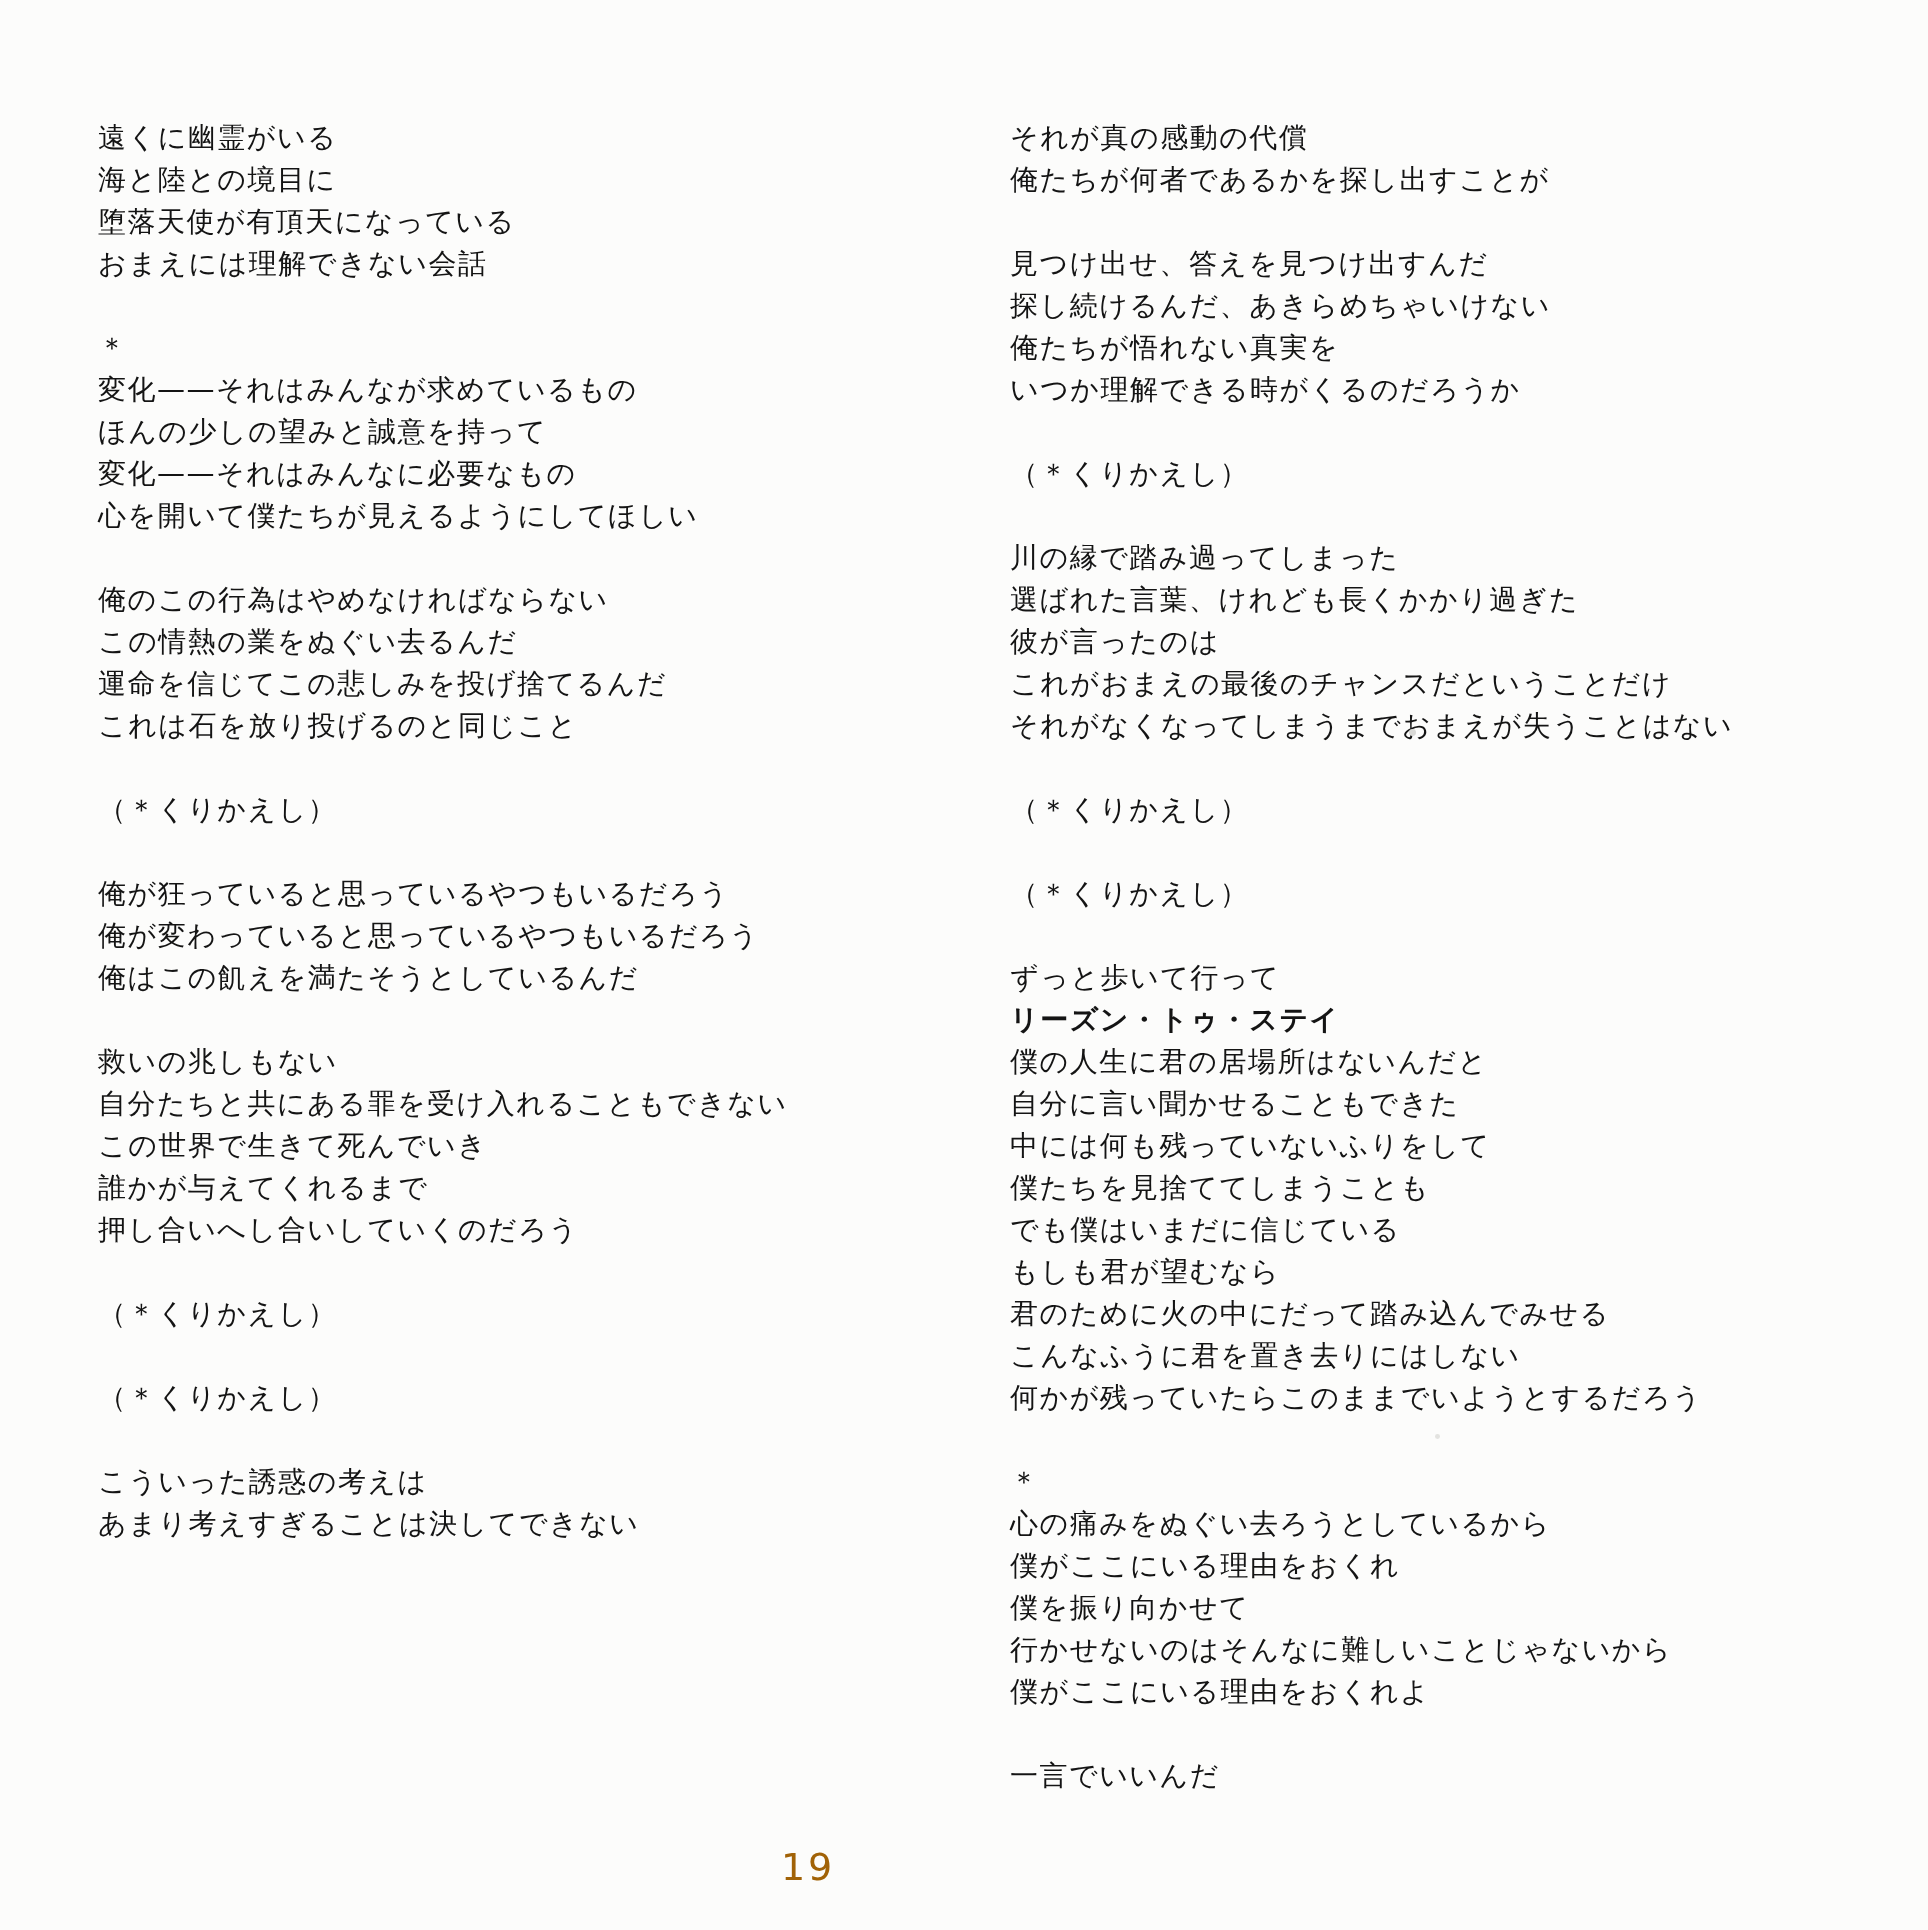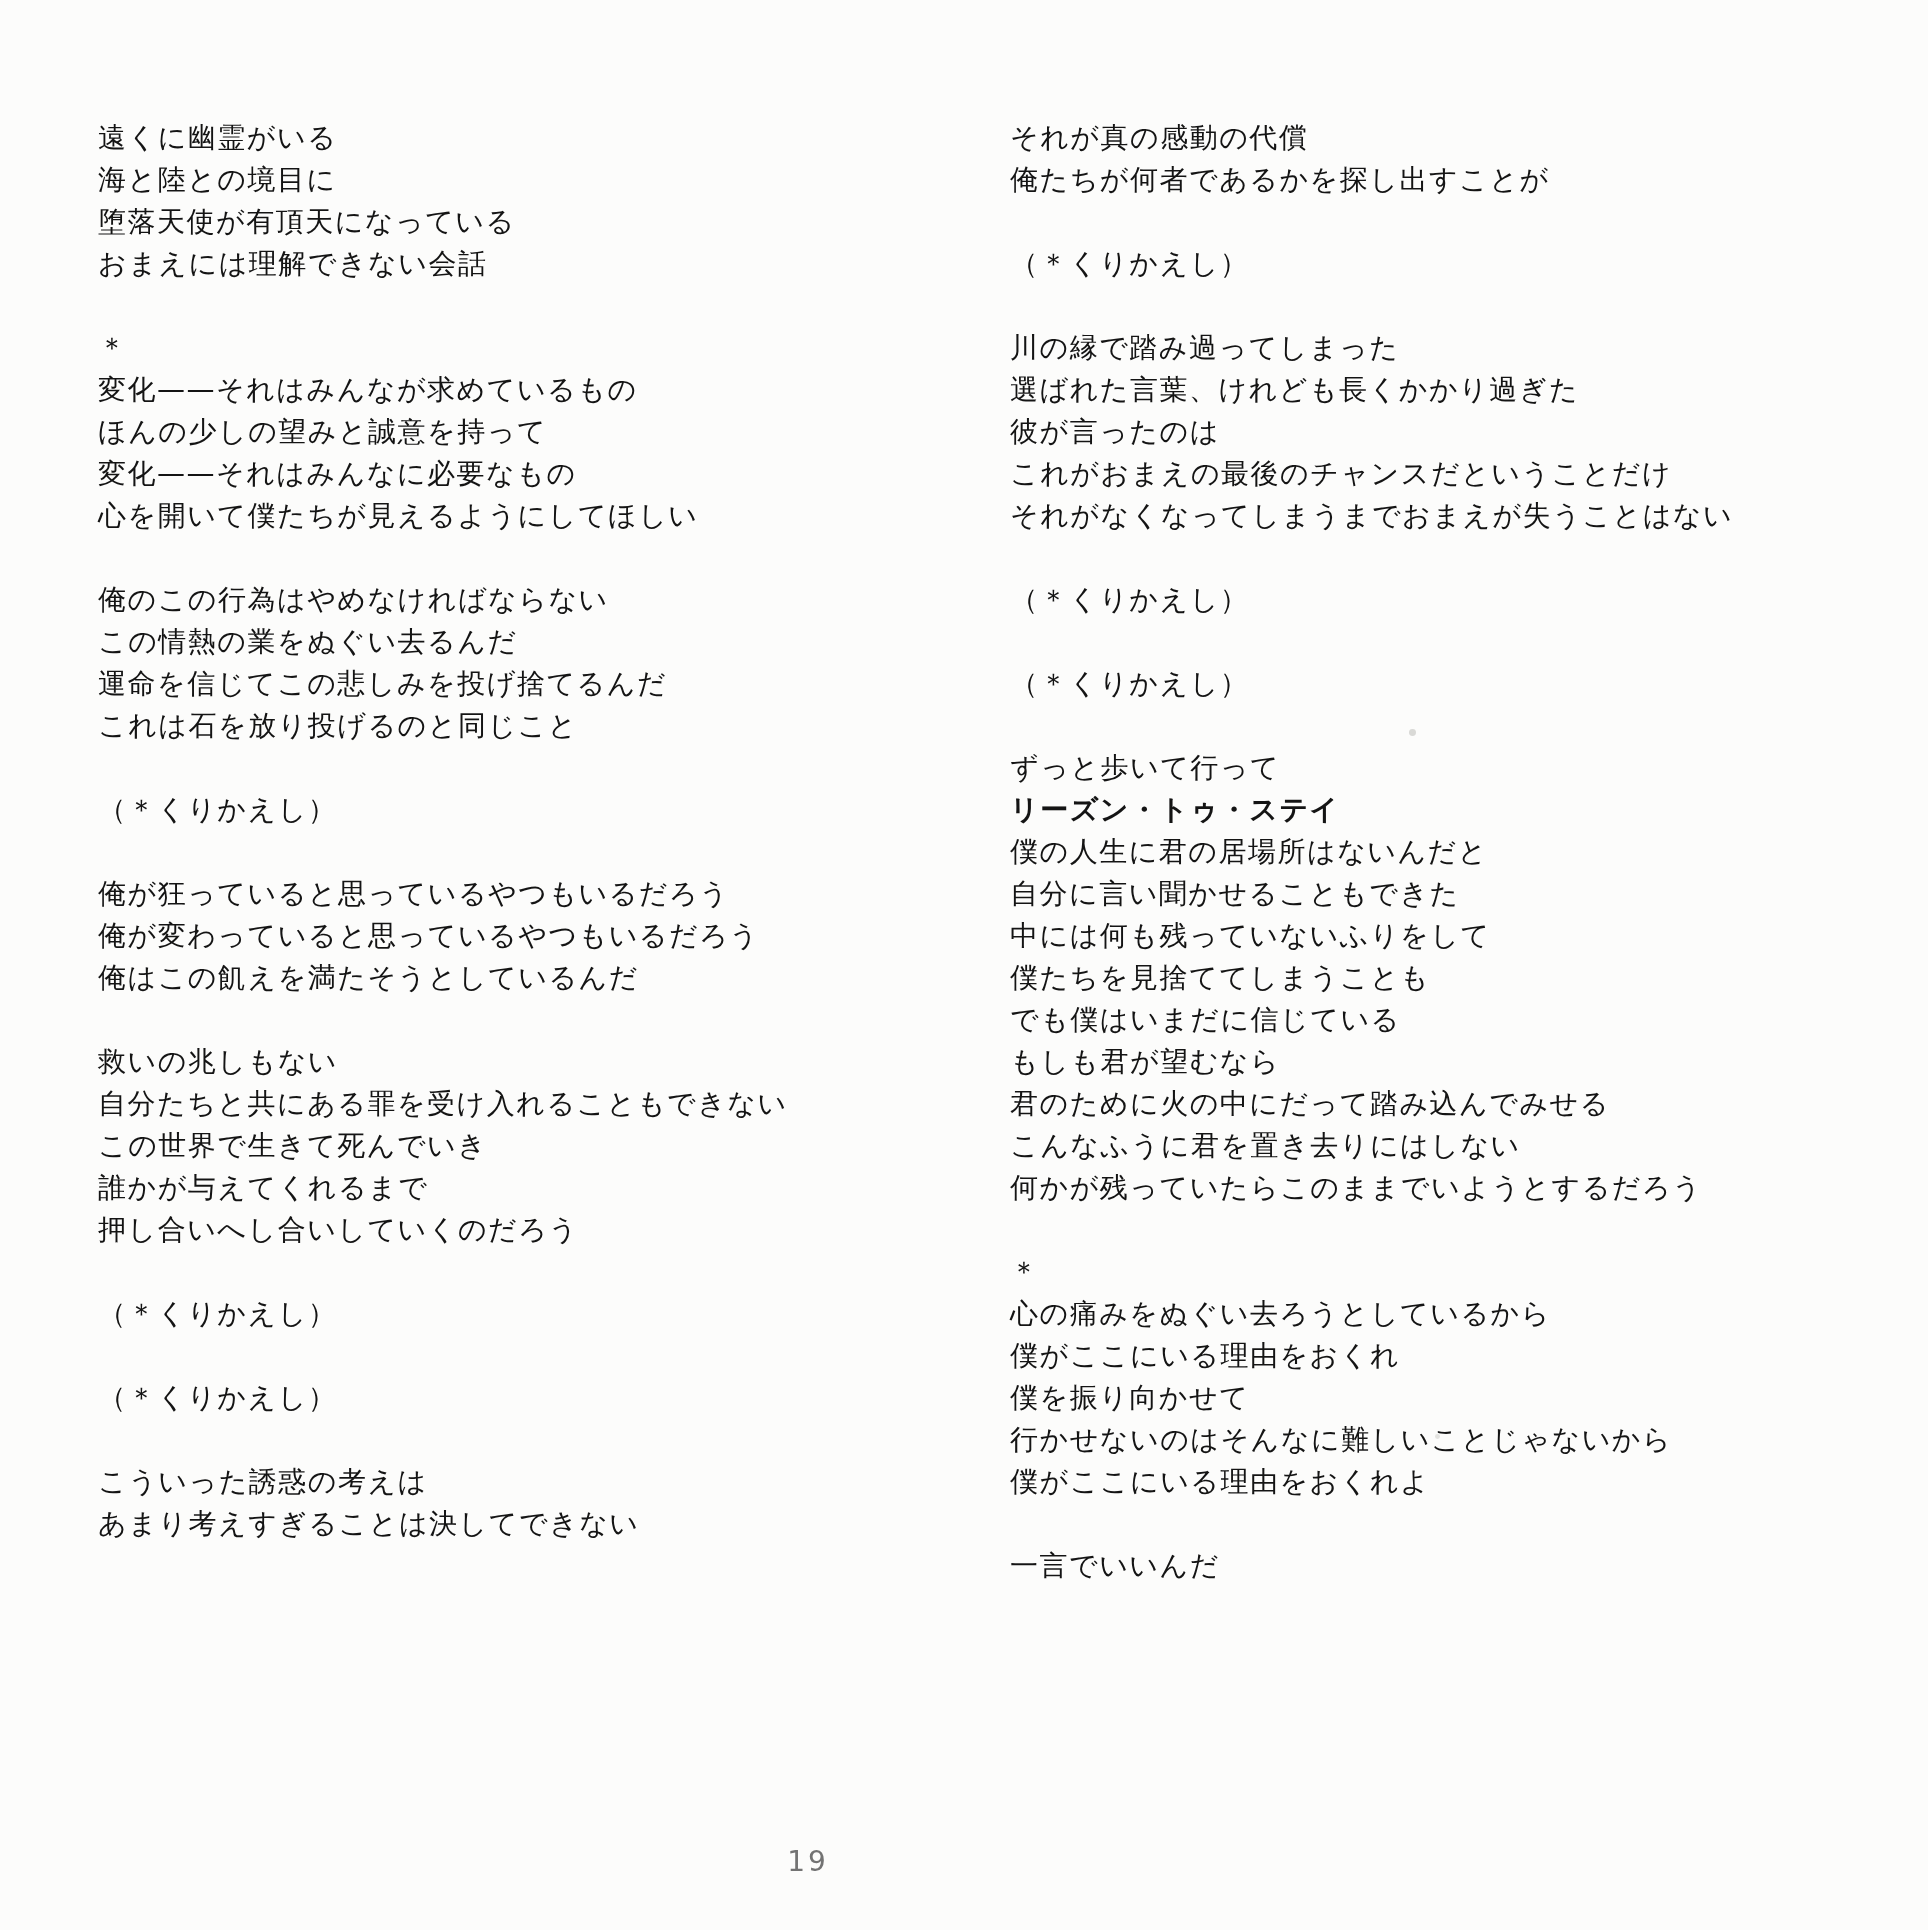--- a/index.html
+++ b/index.html
@@ -37,23 +37,23 @@
   }
   .line.bold {
     font-weight: 700;
   }
   .page-number {
     position: absolute;
     left: 0;
     top: 1845px;
     width: 1616px;
     text-align: center;
-    font-size: 28px;
+    font-size: 38px;
     letter-spacing: 2.9px;
-    color: #737373;
+    color: #a16207;
   }
   .scan-speck {
     position: absolute;
     border-radius: 50%;
     background: #d9d9d6;
   }
   .speck-1 { left: 1409px; top: 729px; width: 6.9px; height: 6.9px; }
   .speck-2 { left: 1435px; top: 1434px; width: 4.9px; height: 4.9px; background:#e3e3e0; }
 </style>
 </head>
@@ -107,20 +107,26 @@
         <div class="line">あまり考えすぎることは決してできない</div>
       </div>
     </div>
 
   <div class="column column-right">
       <div class="stanza">
         <div class="line">それが真の感動の代償</div>
         <div class="line">俺たちが何者であるかを探し出すことが</div>
       </div>
       <div class="stanza">
+        <div class="line">見つけ出せ、答えを見つけ出すんだ</div>
+        <div class="line">探し続けるんだ、あきらめちゃいけない</div>
+        <div class="line">俺たちが悟れない真実を</div>
+        <div class="line">いつか理解できる時がくるのだろうか</div>
+      </div>
+      <div class="stanza">
         <div class="line">（＊くりかえし）</div>
       </div>
       <div class="stanza">
         <div class="line">川の縁で踏み過ってしまった</div>
         <div class="line">選ばれた言葉、けれども長くかかり過ぎた</div>
         <div class="line">彼が言ったのは</div>
         <div class="line">これがおまえの最後のチャンスだということだけ</div>
         <div class="line">それがなくなってしまうまでおまえが失うことはない</div>
       </div>
       <div class="stanza">

